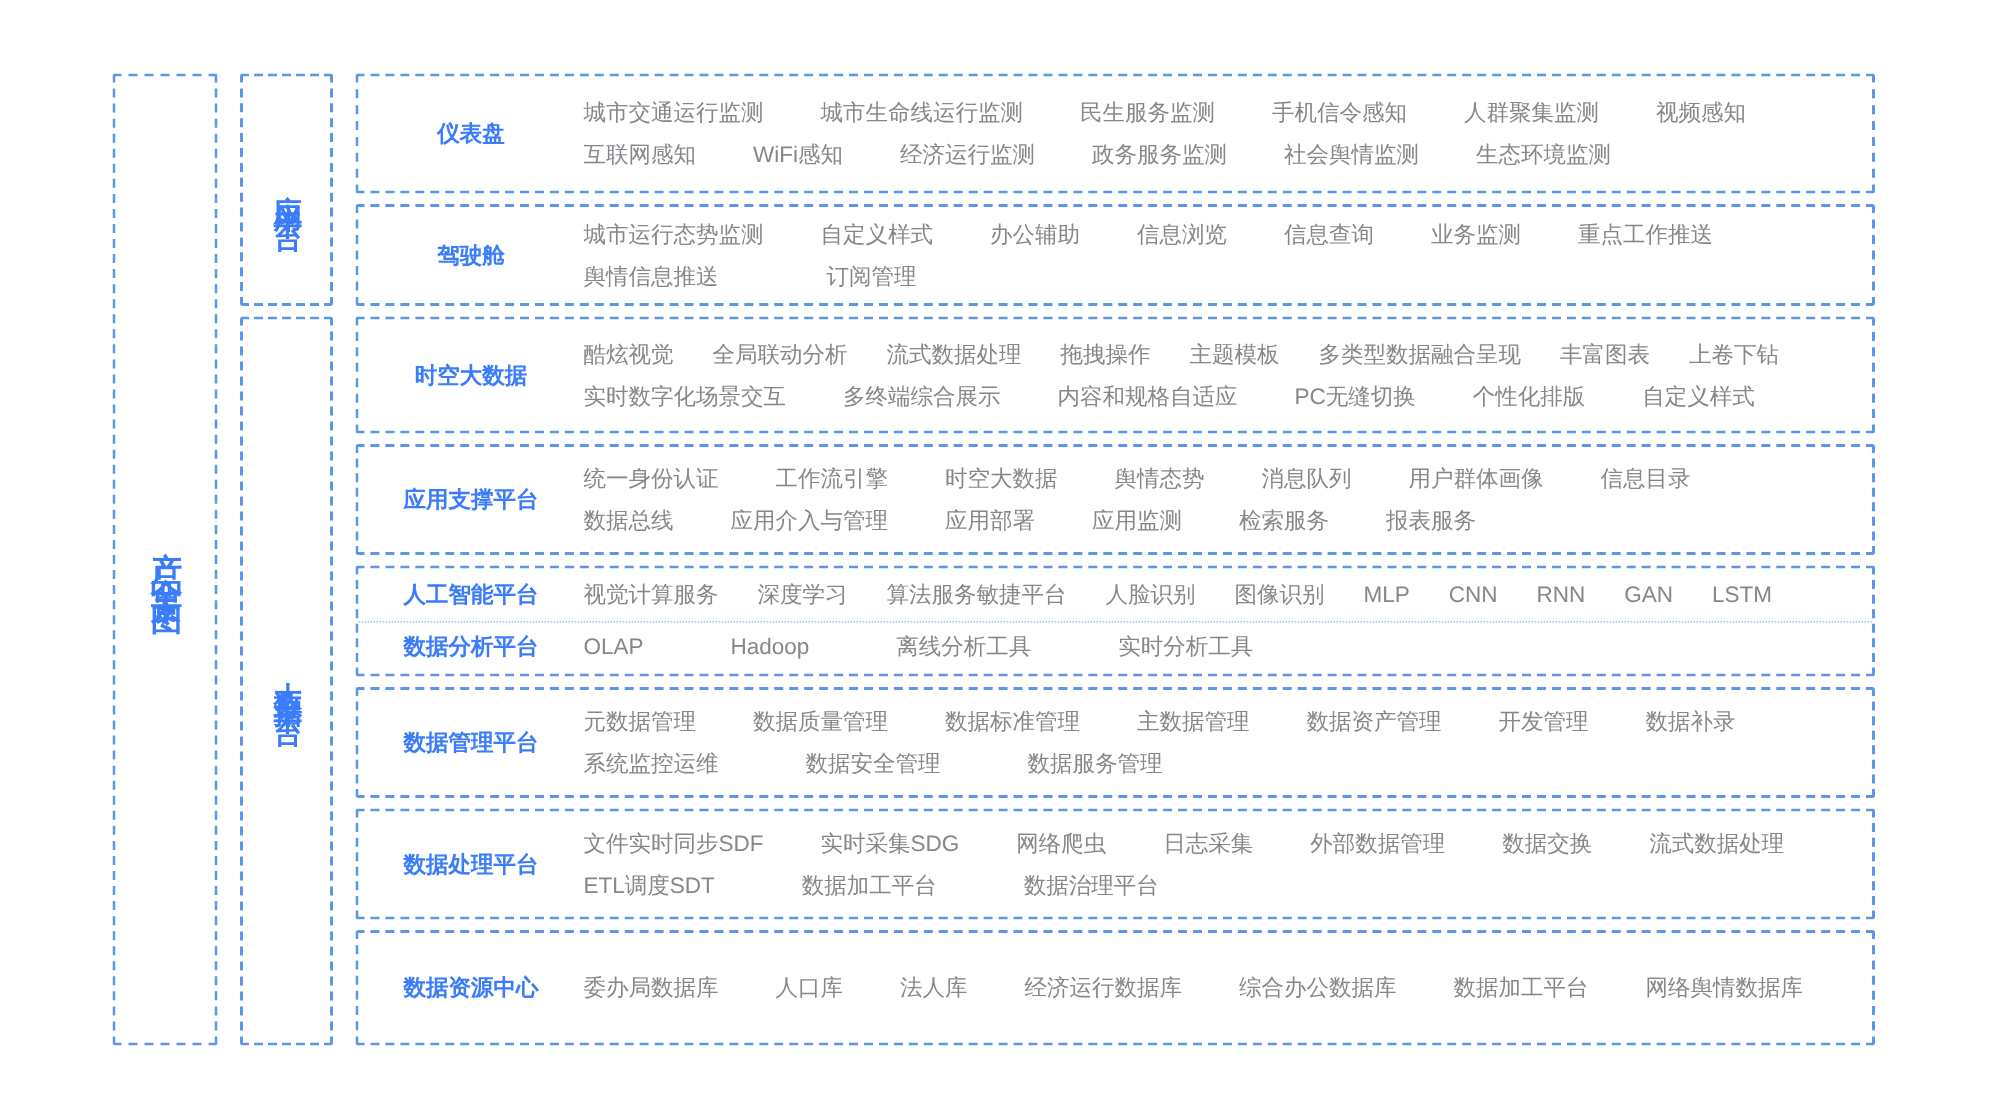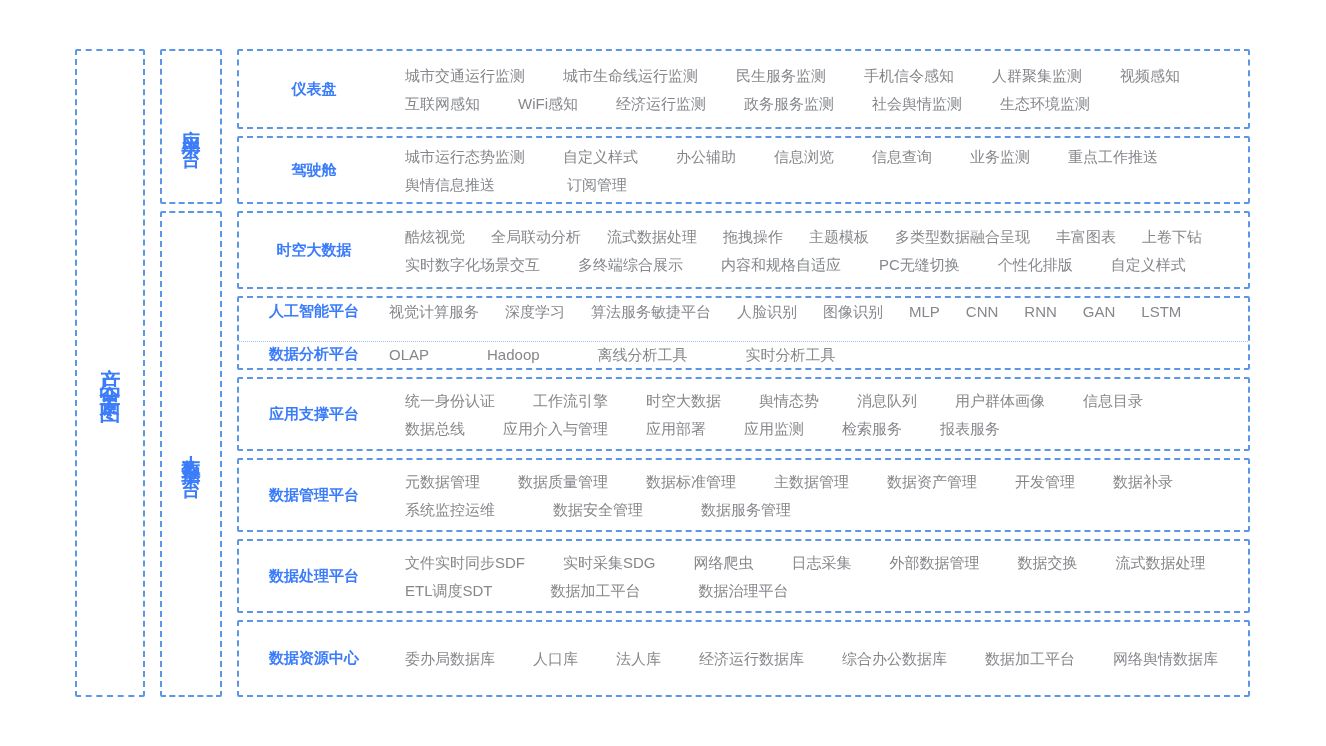--- a/index.html
+++ b/index.html
@@ -30,21 +30,21 @@
   }
   .root-box .v-text{font-size:21px;letter-spacing:9px;}
 
   
   .section-col{width:62px;display:flex;flex-direction:column;row-gap:7px;}
   .section-box{display:flex;align-items:center;justify-content:center;}
   .section-box .v-text{font-size:19px;letter-spacing:6px;}
 
   
   .rows-col{width:1013px;display:flex;flex-direction:column;row-gap:7px;}
-  .row{display:flex;align-items:center;gap:16px;}
+  .row{display:flex;align-items:center;}
   .row-label{
     width:150px;flex-shrink:0;text-align:center;
     color:var(--accent,#3B7CFA);font-weight:bold;font-size:15px;
   }
   .row-lines{
     flex:1;display:flex;flex-direction:column;justify-content:center;
     row-gap:7px;padding-right:12px;
   }
   .line{
     display:flex;flex-wrap:wrap;align-items:flex-start;
@@ -133,20 +133,42 @@
               <span>丰富图表</span>
               <span>上卷下钻</span>
             </div>
             <div class="line">
               <span>实时数字化场景交互</span>
               <span>多终端综合展示</span>
               <span>内容和规格自适应</span>
               <span>PC无缝切换</span>
               <span>个性化排版</span>
               <span>自定义样式</span>
+            </div>
+          </div>
+        </div>
+        <div class="dashed-box row" style="height: 74px;">
+          <div class="row-label">应用支撑平台</div>
+          <div class="row-lines">
+            <div class="line">
+              <span>统一身份认证</span>
+              <span>工作流引擎</span>
+              <span>时空大数据</span>
+              <span>舆情态势</span>
+              <span>消息队列</span>
+              <span>用户群体画像</span>
+              <span>信息目录</span>
+            </div>
+            <div class="line">
+              <span>数据总线</span>
+              <span>应用介入与管理</span>
+              <span>应用部署</span>
+              <span>应用监测</span>
+              <span>检索服务</span>
+              <span>报表服务</span>
             </div>
           </div>
         </div>
         <div class="dashed-box row group" style="height: 74px;">
           <div class="sub-row">
             <div class="row-label">人工智能平台</div>
             <div class="row-lines">
               <div class="line tight">
                 <span>视觉计算服务</span>
                 <span>深度学习</span>
@@ -167,42 +189,20 @@
               <div class="line wide">
                 <span>OLAP</span>
                 <span>Hadoop</span>
                 <span>离线分析工具</span>
                 <span>实时分析工具</span>
               </div>
             </div>
           </div>
         </div>
         <div class="dashed-box row" style="height: 74px;">
-          <div class="row-label">应用支撑平台</div>
-          <div class="row-lines">
-            <div class="line">
-              <span>统一身份认证</span>
-              <span>工作流引擎</span>
-              <span>时空大数据</span>
-              <span>舆情态势</span>
-              <span>消息队列</span>
-              <span>用户群体画像</span>
-              <span>信息目录</span>
-            </div>
-            <div class="line">
-              <span>数据总线</span>
-              <span>应用介入与管理</span>
-              <span>应用部署</span>
-              <span>应用监测</span>
-              <span>检索服务</span>
-              <span>报表服务</span>
-            </div>
-          </div>
-        </div>
-        <div class="dashed-box row" style="height: 74px;">
           <div class="row-label">数据管理平台</div>
           <div class="row-lines">
             <div class="line">
               <span>元数据管理</span>
               <span>数据质量管理</span>
               <span>数据标准管理</span>
               <span>主数据管理</span>
               <span>数据资产管理</span>
               <span>开发管理</span>
               <span>数据补录</span>

